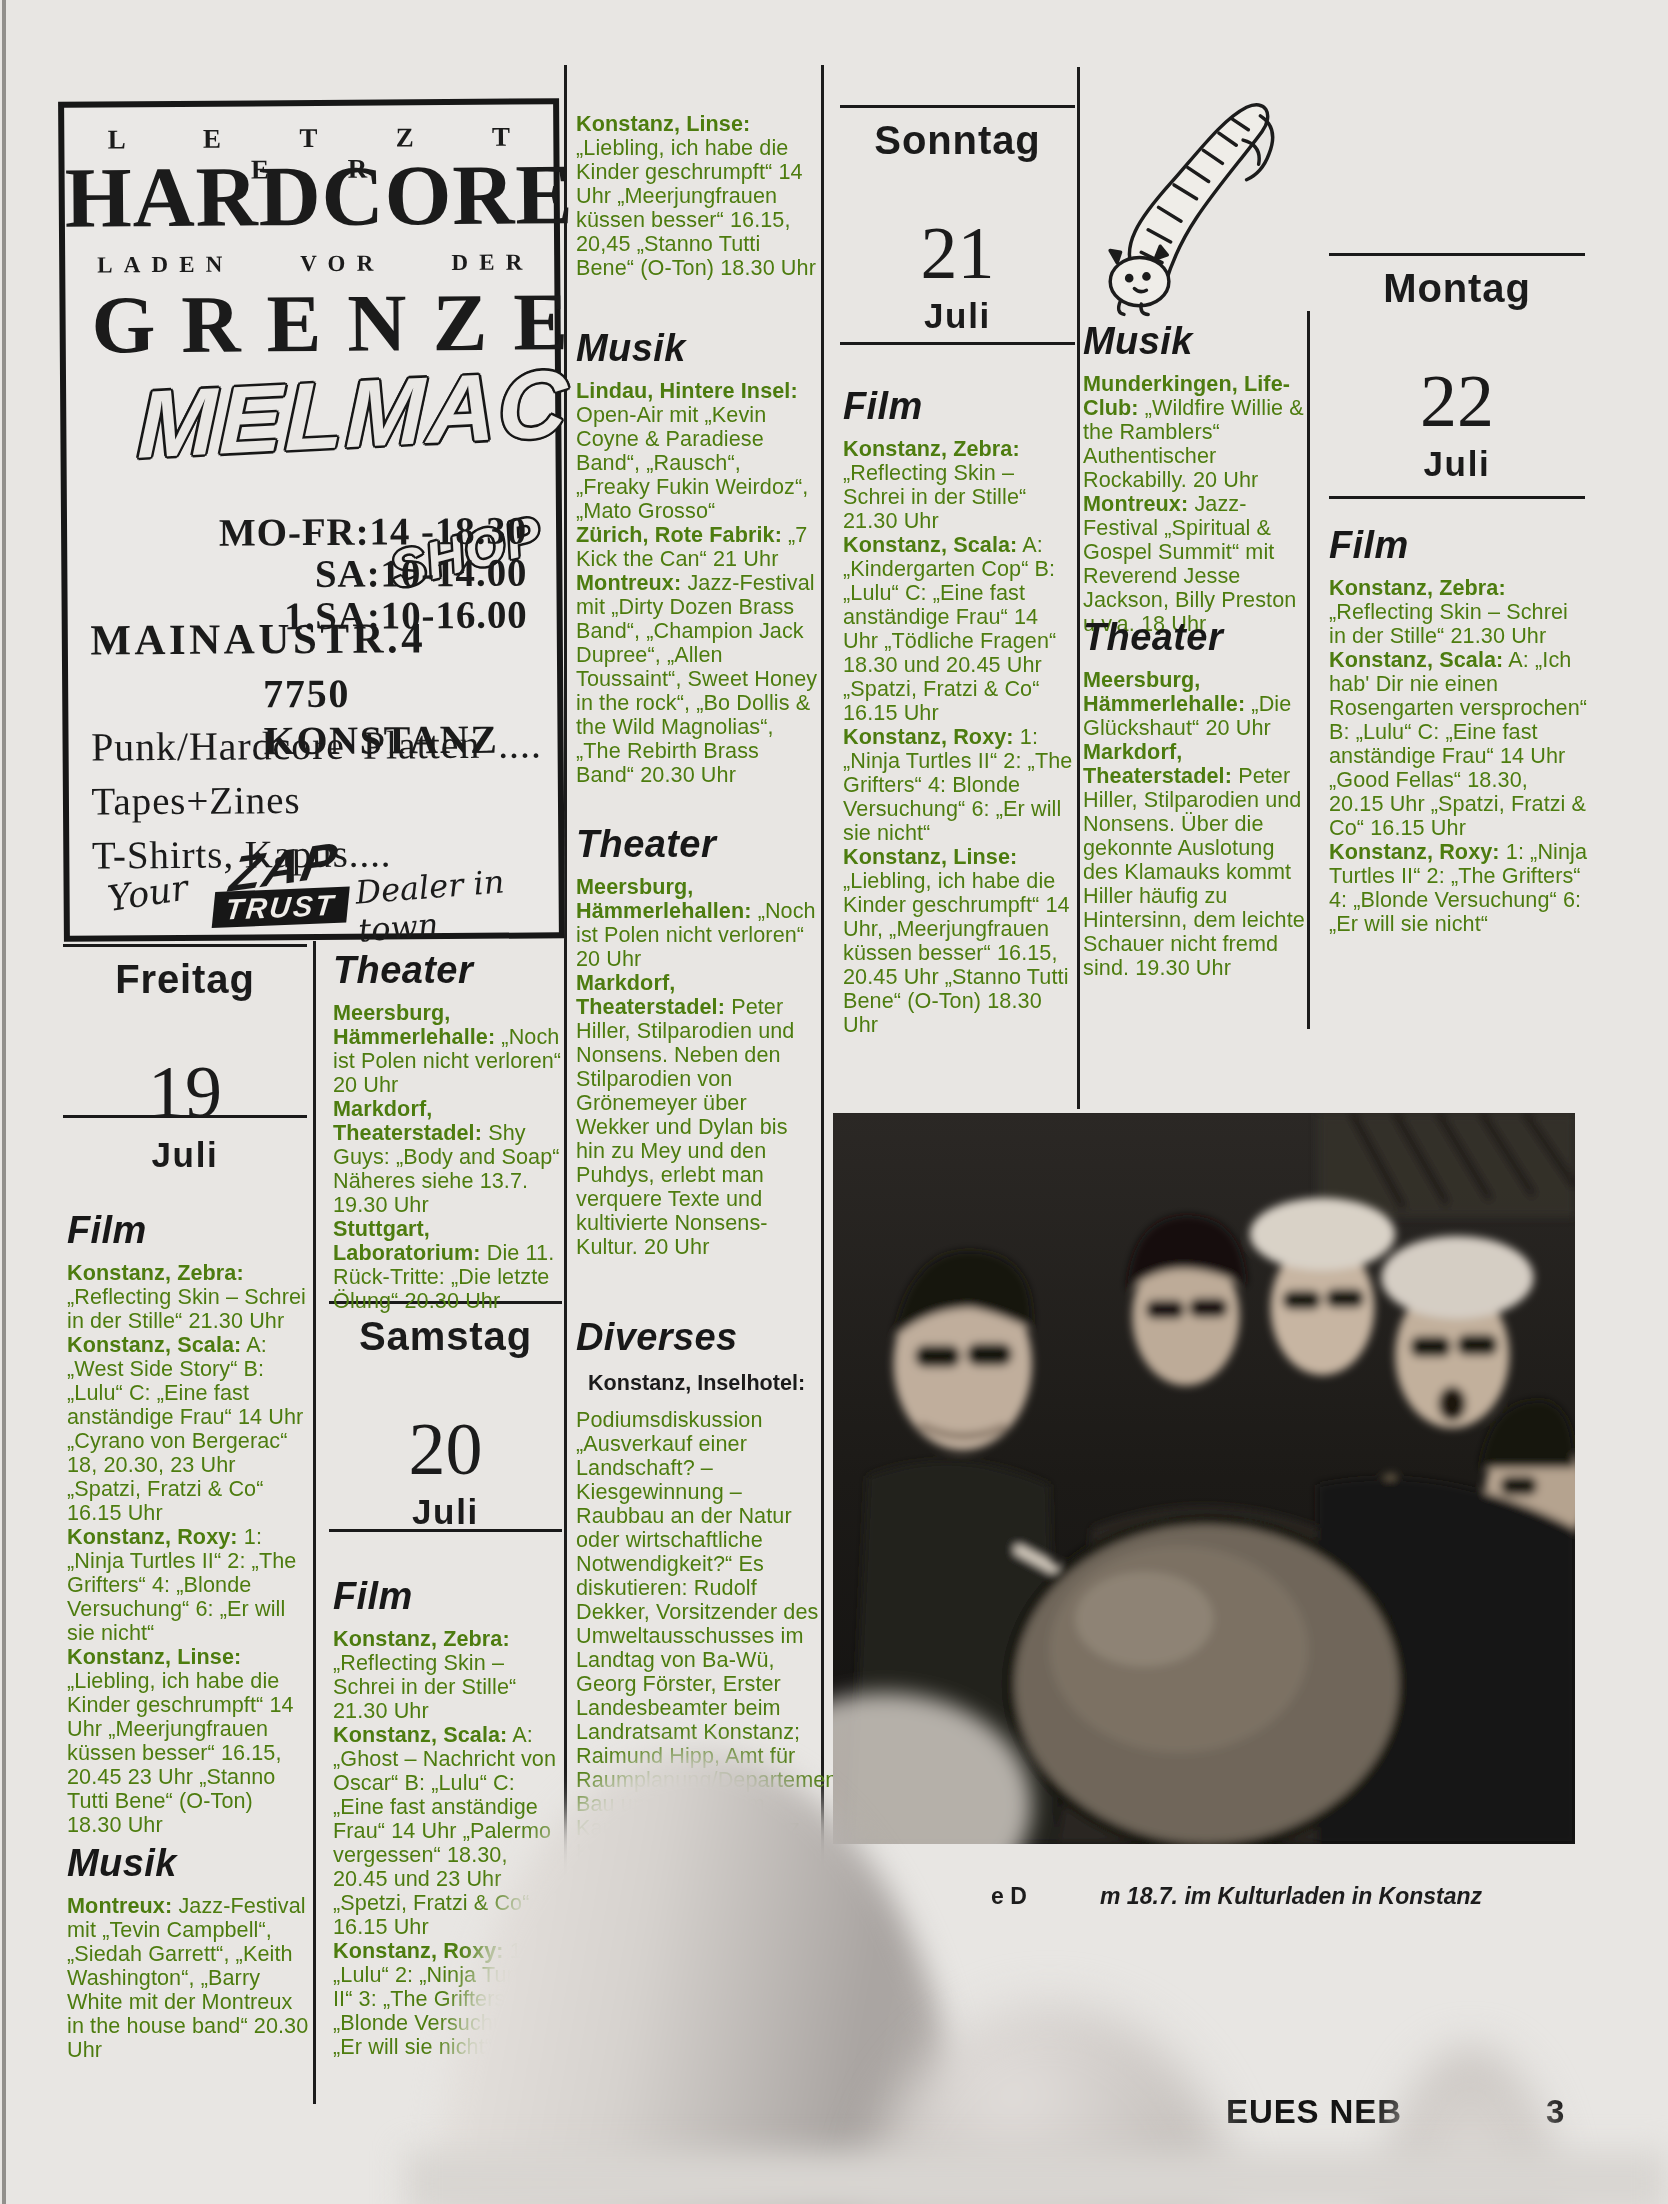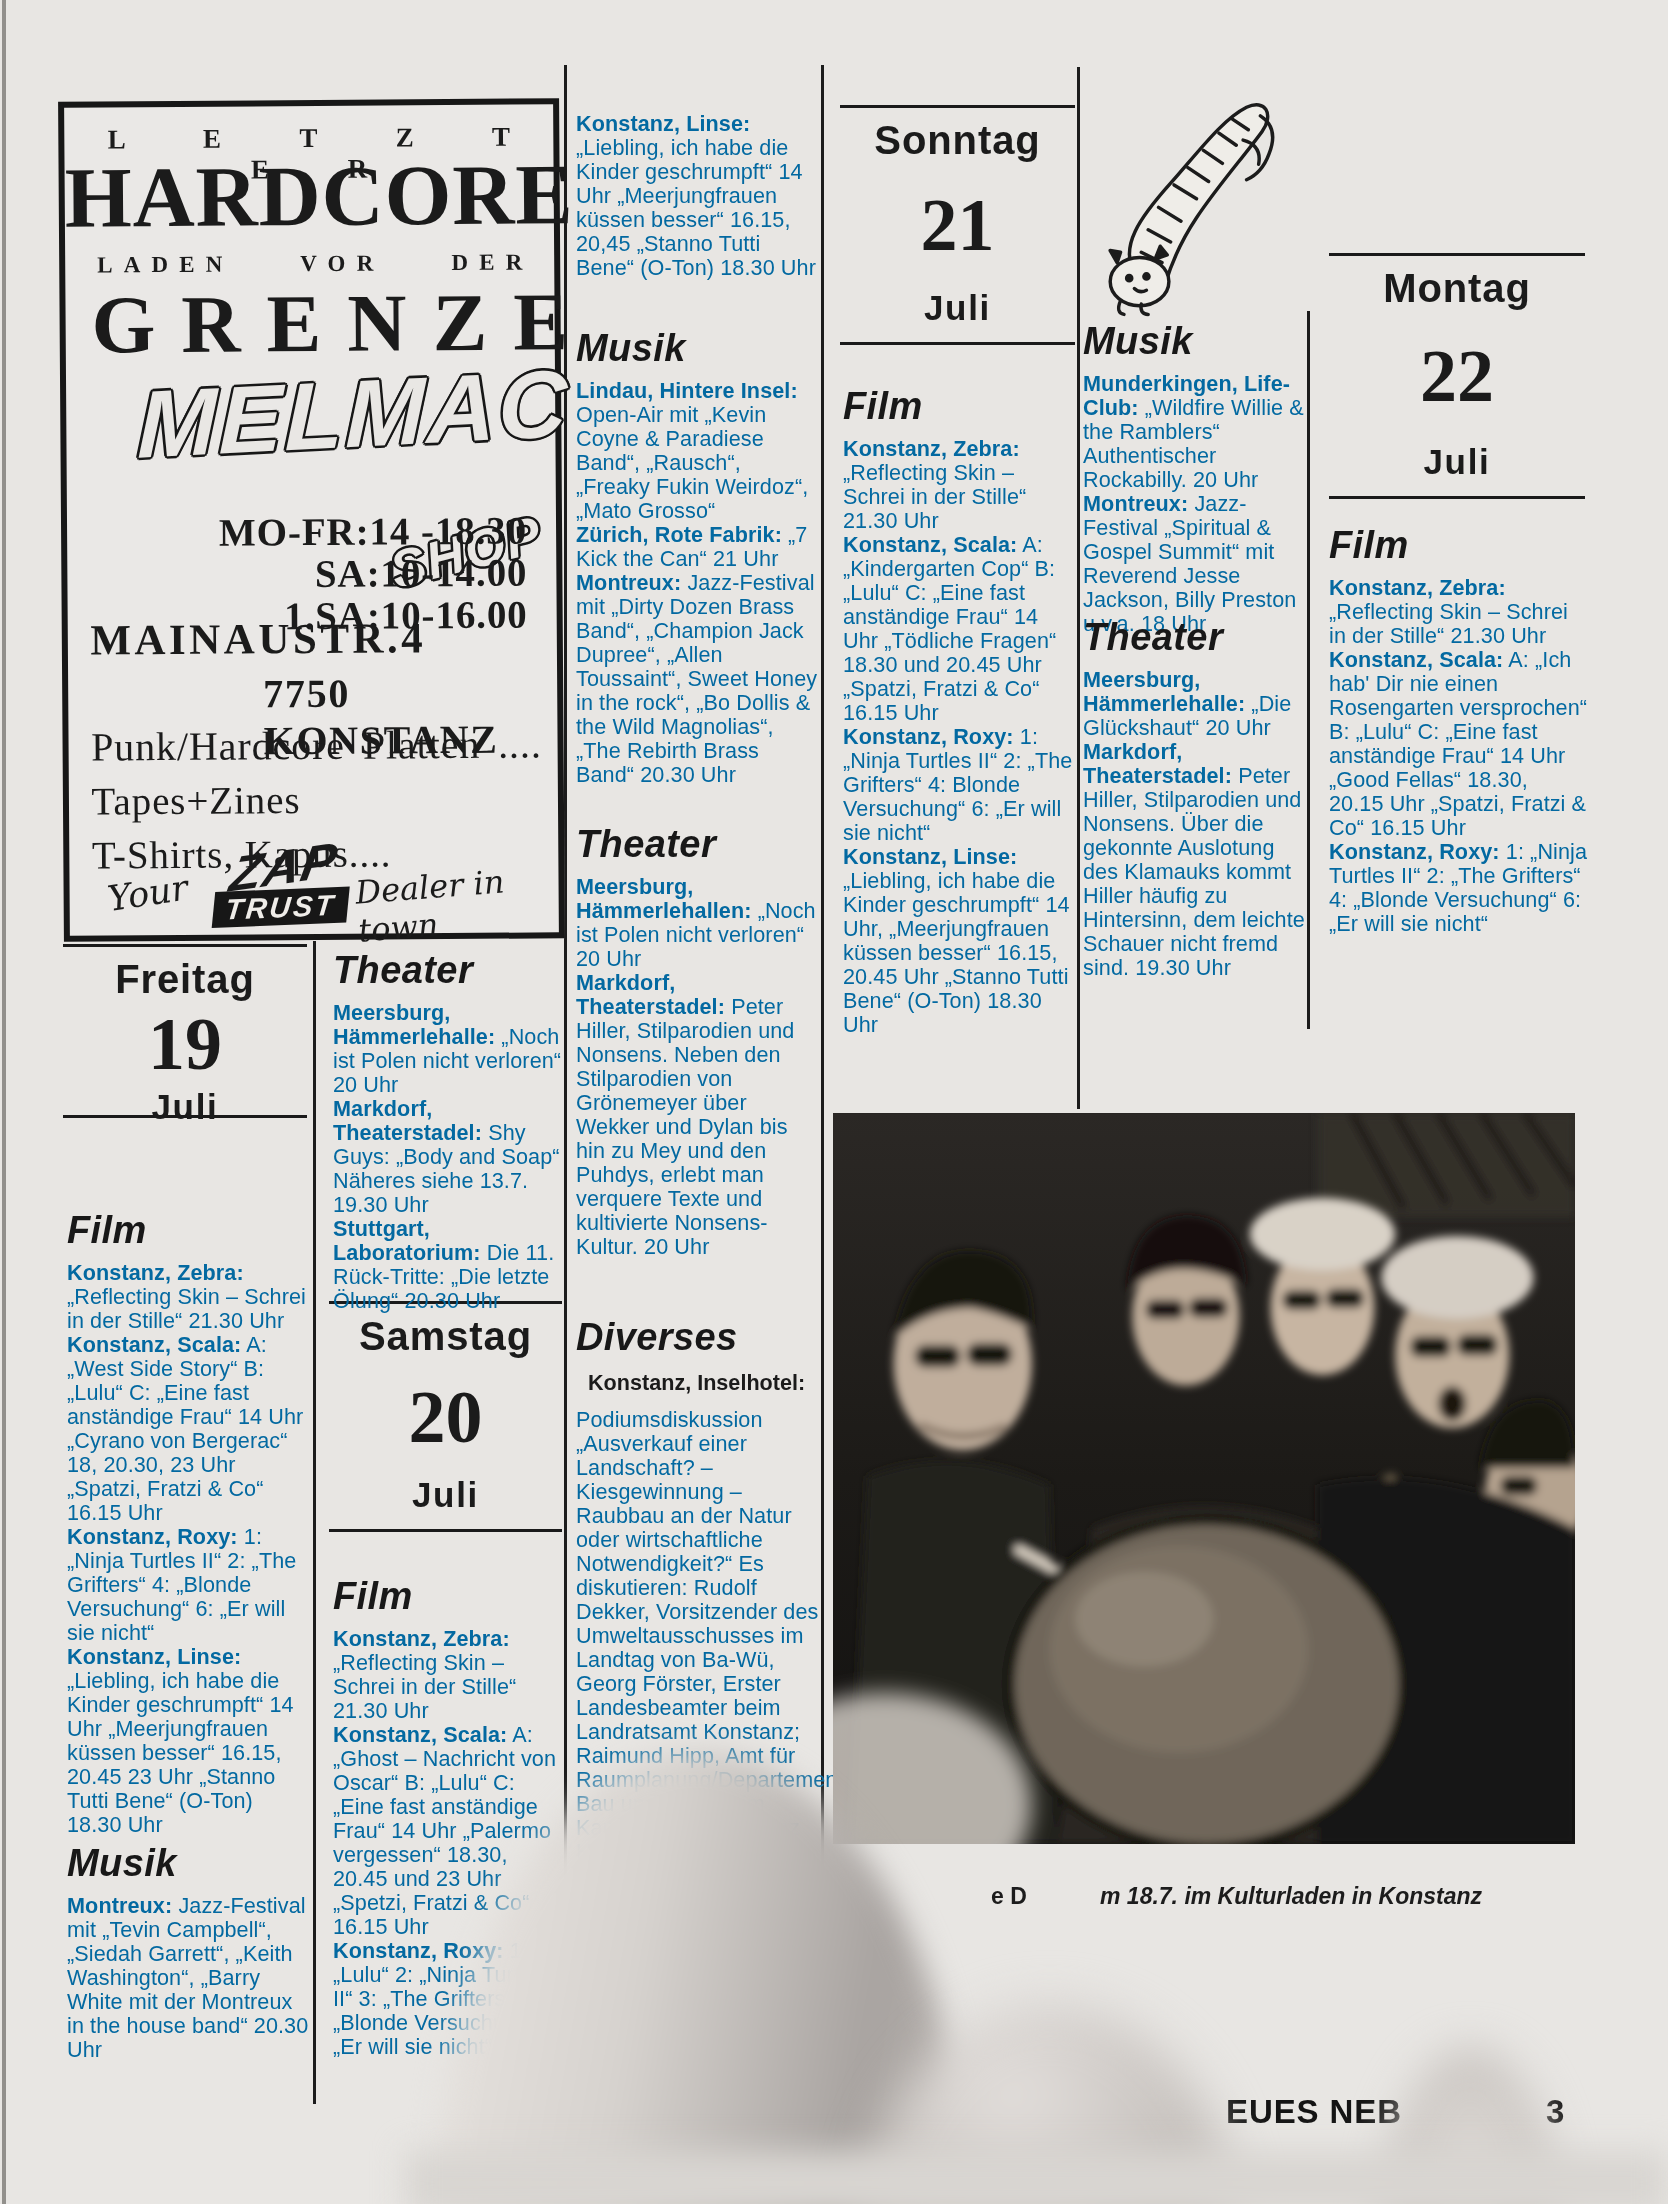--- a/index.html
+++ b/index.html
@@ -28,26 +28,26 @@
   .ad-offer3{top:725px;left:22.5px;font-size:39px;letter-spacing:0.9px;}
   .script{font-family:"DejaVu Serif", serif;font-style:italic;font-size:35px;}
   .ad-your{top:766px;left:38px;transform:rotate(-8deg);}
   .ad-zap{top:732px;left:163px;font-size:50px;font-weight:700;font-style:italic;transform:skewX(-18deg) rotate(-8deg);letter-spacing:0.9px;}
   .ad-trust{top:783px;left:144px;background:#171717;color:#efede9;font-style:italic;font-weight:700;font-size:29px;padding:1.7px 12px;letter-spacing:2.6px;transform:skewX(-8deg) rotate(-2deg);}
   .ad-dealer{top:761px;left:287px;font-size:32px;transform:rotate(-4deg);}
   
   .day-header{position:absolute;display:flex;flex-direction:column;justify-content:space-between;align-items:center;
               border-top:3.5px solid #1a1a1a;border-bottom:3.5px solid #1a1a1a;box-sizing:border-box;padding:10.4px 0 14px;}
   .day-name{font-size:40px;font-weight:700;letter-spacing:0.9px;}
-  .day-number{font-family:"Liberation Serif", serif;font-size:74px;font-weight:700;}
+  .day-number{font-family:"Liberation Serif", serif;font-size:74px;font-weight:400;margin-top:48px;}
   .day-month{font-size:35px;font-weight:700;letter-spacing:1.7px;}
   
   .sec-h{position:absolute;margin:0;font-style:italic;font-weight:700;font-size:38px;letter-spacing:0.4px;color:#181818;}
   .entries{position:absolute;}
-  .entry{margin:0;font-size:21.6px;line-height:24px;color:#0369a1;letter-spacing:0.1px;}
+  .entry{margin:0;font-size:21.6px;line-height:24px;color:#4d7c0f;letter-spacing:0.1px;}
   .entry b{font-weight:700;}
   .subvenue{font-weight:700;font-size:21.6px;}
   
   .vline{position:absolute;width:2.6px;background:#1c1c1c;}
   .edge-left{position:absolute;left:1.7px;top:0;width:4.3px;height:2204px;background:#4a4846;opacity:0.55;}
   
   .photo{position:absolute;left:833px;top:1113px;width:742px;height:731px;background:#161412;overflow:hidden;}
   
   .caption{position:absolute;font-weight:700;font-size:23px;color:#1c1c1c;}
   .masthead{position:absolute;font-weight:700;font-size:33px;letter-spacing:0.9px;color:#141414;}

